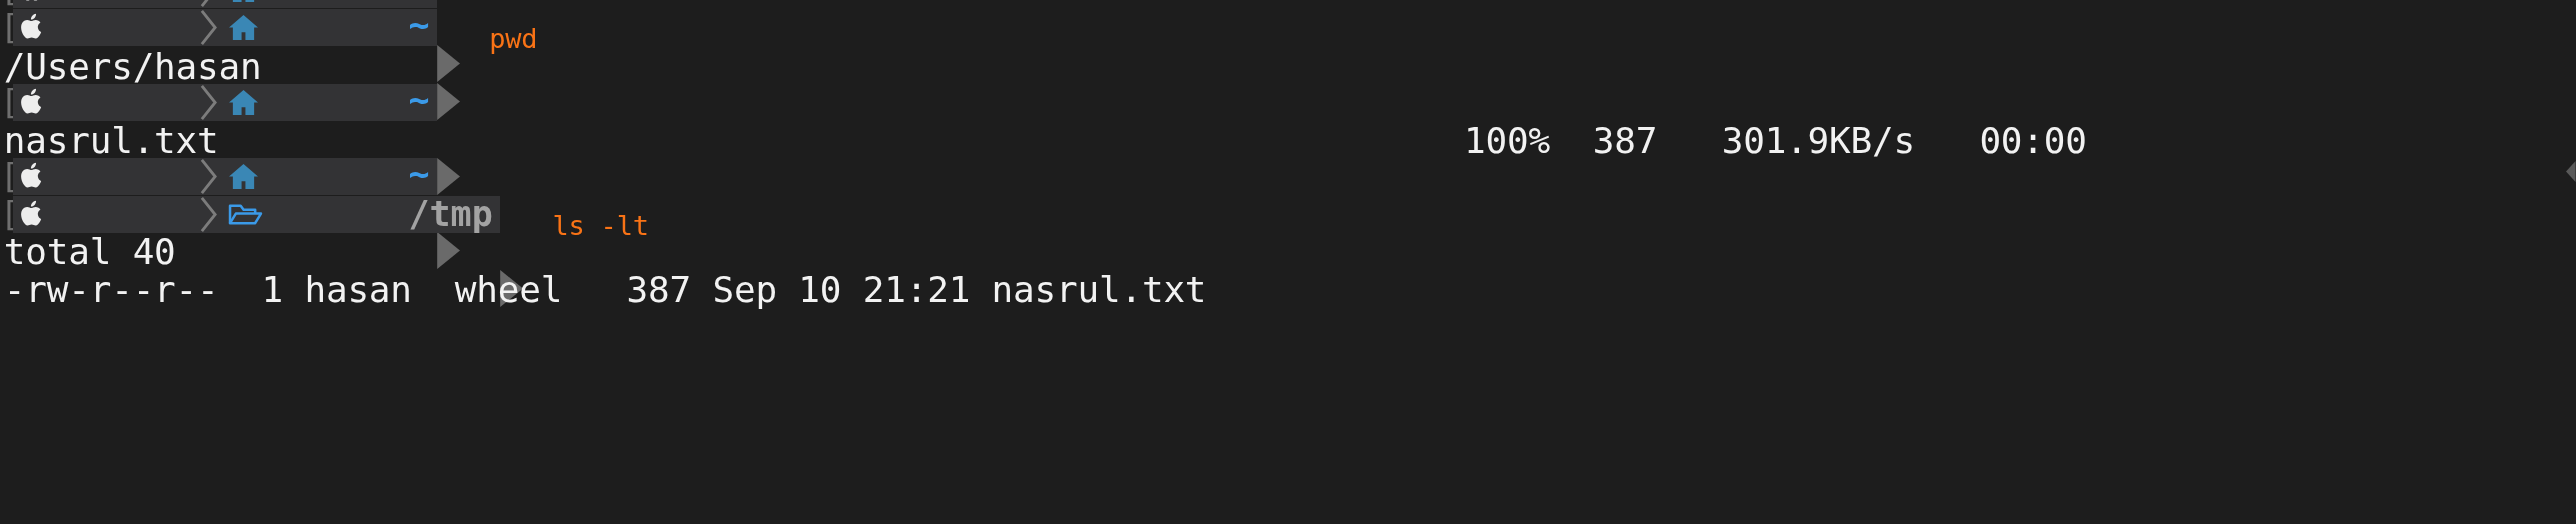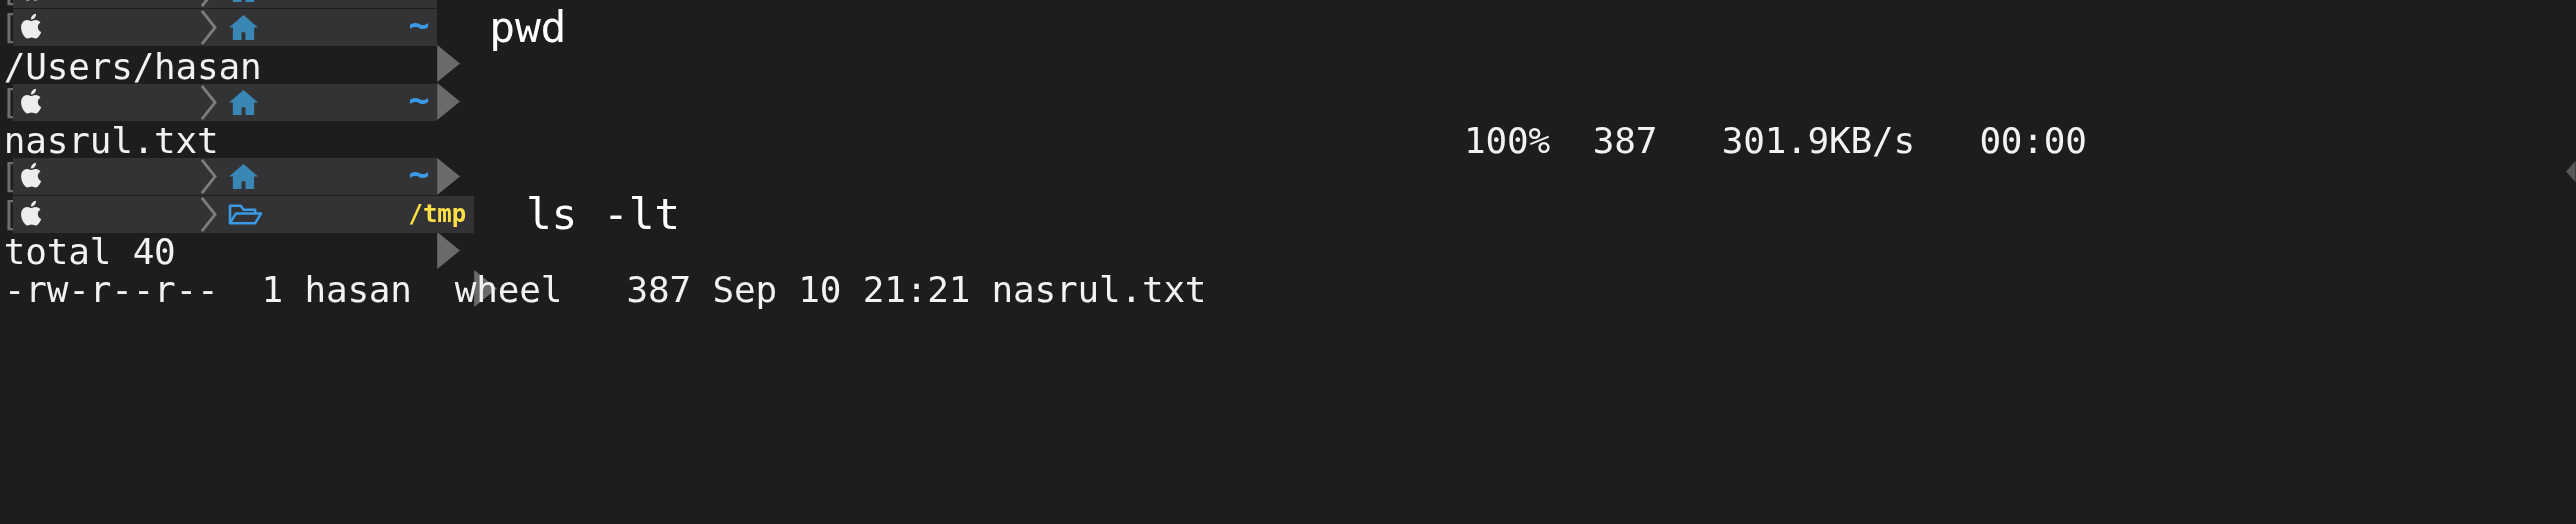--- a/index.html
+++ b/index.html
@@ -92,40 +92,41 @@
   .folder-icon { display: block; width: 35px; height: 29px; }
   .tilde {
     color: #3b9ae8;
     font-size: 35px;
     line-height: 37px;
     font-weight: bold;
     display: block;
     margin-top: -3.8px;
   }
   .pathtext {
-    color: #fde047;
-    font-size: 24px;
+    color: #a3a3a3;
+    font-size: 35px;
     line-height: 37px;
     font-weight: bold;
     display: block;
   }
   .arrow-end {
     flex: none;
     width: 27px;
     height: 37px;
   }
   .arrow-end svg { display: block; }
   .cmd {
     flex: none;
-    color: #ffffff;
-    font-size: 43px;
+    color: #f97316;
+    font-size: 27px;
     line-height: 37px;
     padding-left: 25px;
     white-space: pre;
     letter-spacing: -0.2px;
+    margin-top: 11px;
   }
 
   
   .clip-top { top: -29px; }
 
   
   .edge-arrow {
     position: absolute;
     right: 0;
     top: 161px;

